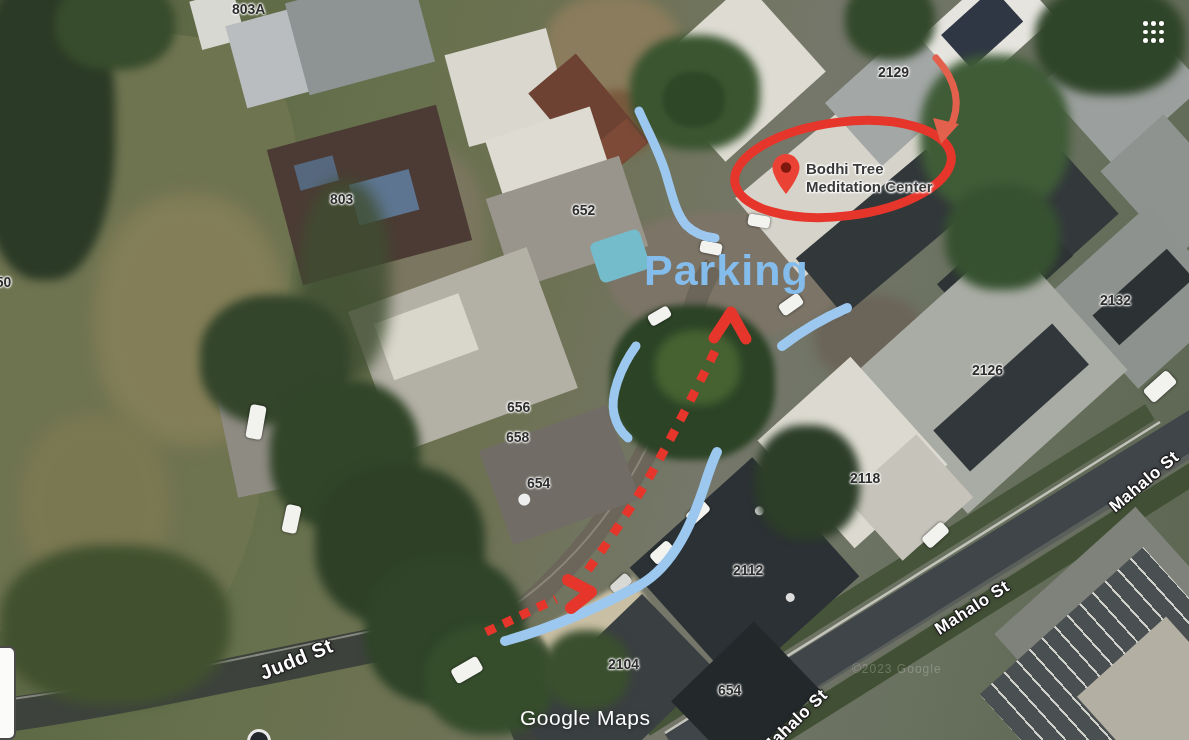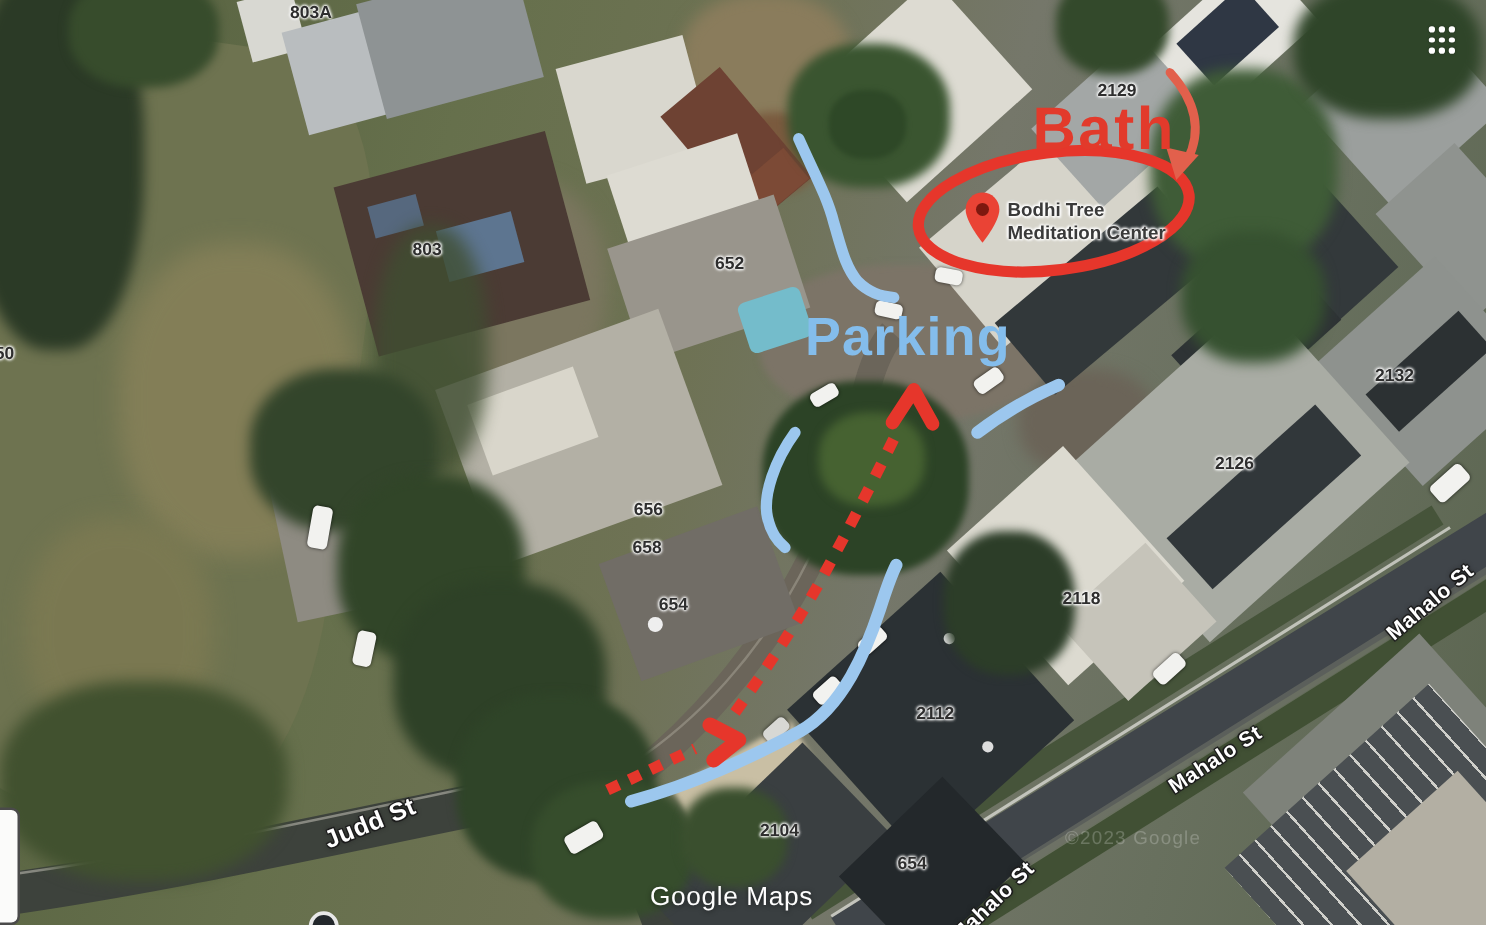--- a/index.html
+++ b/index.html
@@ -14,21 +14,21 @@
   .num{position:absolute;font-size:14px;font-weight:bold;color:#2e2e2e;white-space:nowrap;
        text-shadow:0 0 3px #fff,0 0 3px #fff,0 0 2px #fff,0 0 2px #fff;}
   .street{position:absolute;font-size:17px;font-weight:bold;color:#fff;white-space:nowrap;letter-spacing:.5px;
        text-shadow:-1px -1px 0 #1c1c1c,1px -1px 0 #1c1c1c,-1px 1px 0 #1c1c1c,1px 1px 0 #1c1c1c,0 0 4px #1c1c1c;}
   
   .bigred{position:absolute;font-size:48px;font-weight:bold;color:#e23a2b;letter-spacing:2px;white-space:nowrap;}
   .parking{position:absolute;font-size:43px;font-weight:bold;color:#84bdec;letter-spacing:1px;white-space:nowrap;}
   .place{position:absolute;font-size:15px;font-weight:bold;color:#3a3a3a;line-height:18px;white-space:nowrap;
        text-shadow:0 0 3px #fff,0 0 3px #fff,0 0 2px #fff,1px 1px 2px #fff,-1px -1px 2px #fff;}
   .wm{position:absolute;font-size:21px;color:#fdfdfd;letter-spacing:.5px;text-shadow:0 1px 4px rgba(0,0,0,.5);}
-  .copyright{position:absolute;font-size:15px;color:rgba(255,255,255,.22);letter-spacing:1px;}
+  .copyright{position:absolute;font-size:12px;color:rgba(255,255,255,.22);letter-spacing:1px;}
   
   .apps{position:absolute;left:1143px;top:21px;width:21px;height:23px;display:grid;
         grid-template-columns:repeat(3,1fr);gap:3px;cursor:pointer;}
   .apps span{width:4.5px;height:4.5px;border-radius:50%;background:#fff;box-shadow:0 0 2px rgba(0,0,0,.4);}
   .uicard{position:absolute;left:-14px;top:646px;width:26px;height:90px;background:#fbfbfa;
         border:2px solid #4a4a4a;border-radius:7px;}
   .uicircle{position:absolute;left:247px;top:729px;width:24px;height:24px;border-radius:50%;
         background:#23282c;border:3px solid #e8e8e8;box-sizing:border-box;}
   svg{position:absolute;left:0;top:0;}
 </style>
@@ -188,21 +188,20 @@
   <svg width="30" height="42" style="left:771px;top:153px;">
     <path d="M15 1 C7.5 1 1.5 7 1.5 14.5 C1.5 24.5 15 41 15 41 C15 41 28.5 24.5 28.5 14.5 C28.5 7 22.5 1 15 1 Z" fill="#ea4335"></path>
     <circle cx="15" cy="14.5" r="5.2" fill="#7e180f"></circle>
   </svg>
 
   <div class="place" style="left:806px;top:160px;">
     <div>Bodhi Tree</div>
     <div>Meditation Center</div>
   </div>
 
-  <div class="bigred" style="left:826px;top:76px;">Bath</div>
   <div class="parking" style="left:644px;top:246px;">Parking</div>
 
   <div class="apps">
     <span></span>
       <span></span>
       <span></span>
     <span></span>
       <span></span>
       <span></span>
     <span></span>

